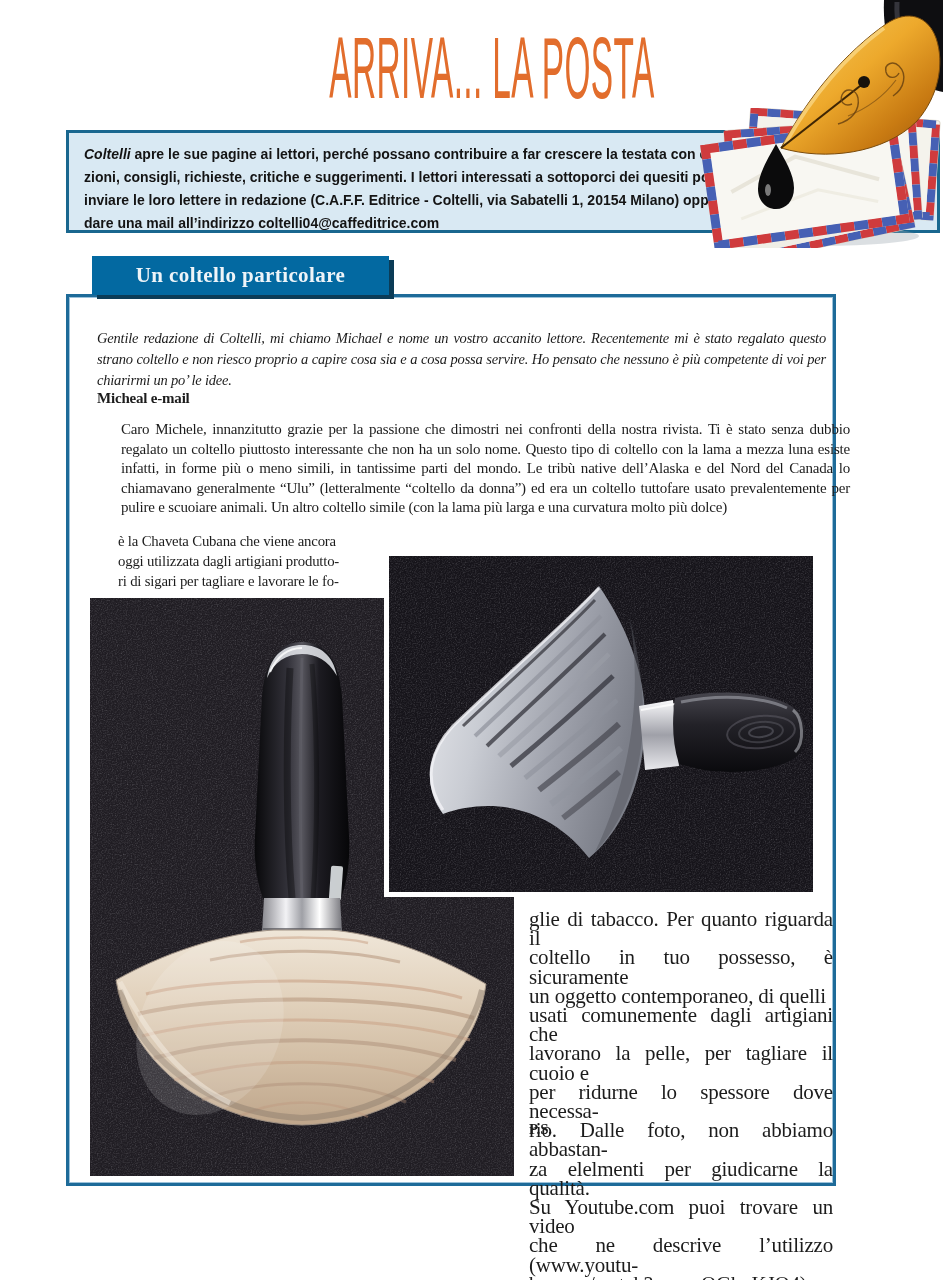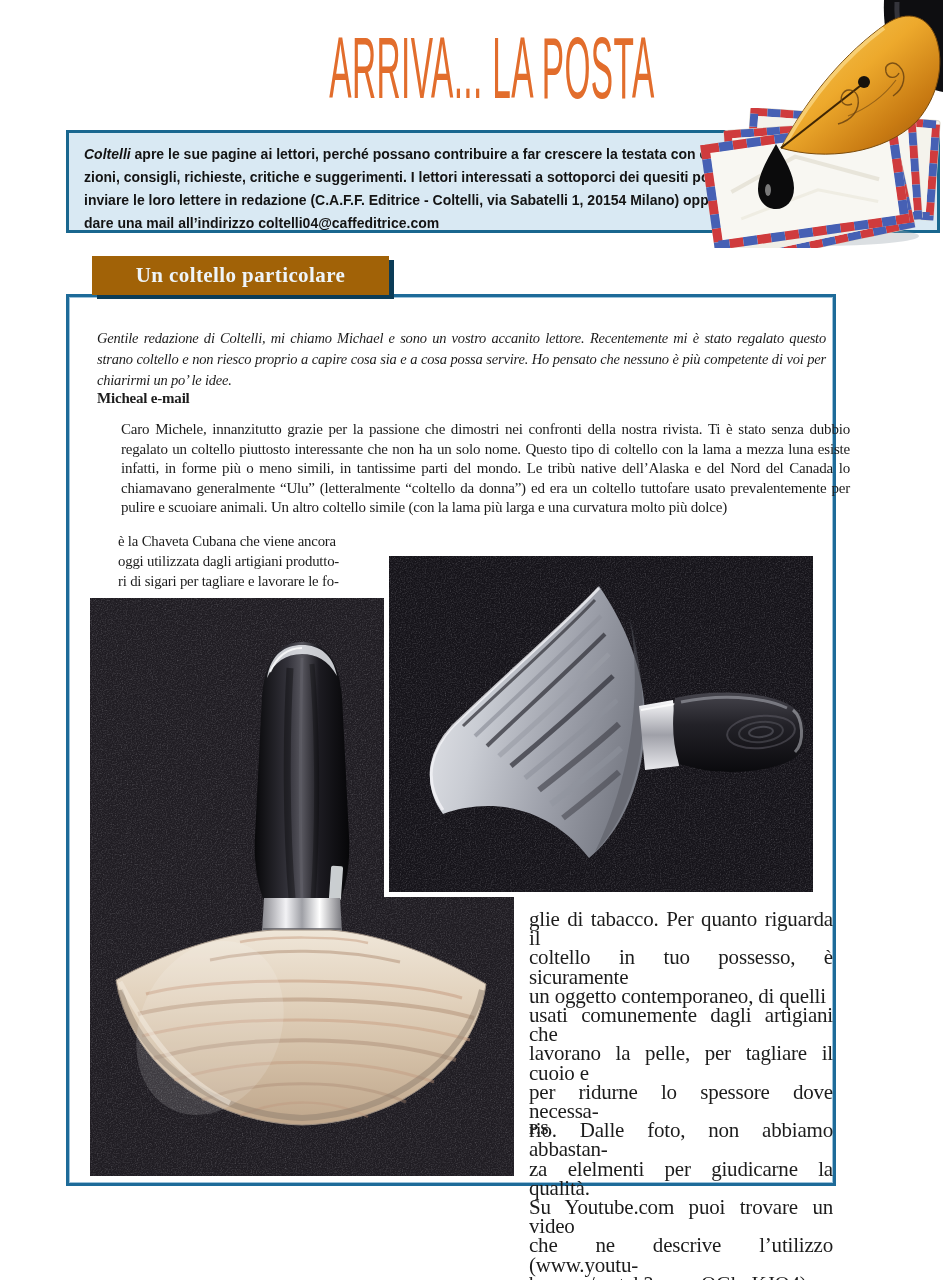--- a/index.html
+++ b/index.html
@@ -33,21 +33,21 @@
 
   
   #article-box{
     left:66px; top:294px; width:770px; height:892px;
     border:3px solid #1e6b99; background:#fff;
     box-shadow: inset 0 0 0 1px #9cc2da;
     z-index:0;
   }
   #section-header{
     left:92px; top:256px; width:297px; height:39px; z-index:3;
-    background:#a16207; box-shadow:5px 4px 0 #0b3c57;
+    background:#0369a1; box-shadow:5px 4px 0 #0b3c57;
     display:flex; align-items:center; justify-content:center;
     color:#eef4f8; font-weight:bold; font-size:21px; letter-spacing:.4px;
   }
 
   
   .serif { font-family:"Liberation Serif", serif; letter-spacing:-0.2px; }
   #reader-letter{
     left:97px; top:328px; width:729px; z-index:2;
     font-style:italic; font-size:14.5px; line-height:21px; text-align:justify;
   }
@@ -162,21 +162,21 @@
 inviare le loro lettere in redazione (C.A.F.F. Editrice - Coltelli, via Sabatelli 1, 20154 Milano) oppure man-
 dare una mail all’indirizzo coltelli04@caffeditrice.com</span>
 </div>
 
 <div id="article-box" class="abs"></div>
 
 <div id="section-header" class="abs serif">
   <span>Un coltello particolare</span>
 </div>
 
-<div id="reader-letter" class="abs serif">Gentile redazione di Coltelli, mi chiamo Michael e sono un vostro accanito lettore. Recentemente mi è stato regalato questo strano coltello e non riesco proprio a capire cosa sia e a cosa possa servire. Ho pensato che nessuno è più competente di voi per chiarirmi un po’ le idee.</div>
+<div id="reader-letter" class="abs serif">Gentile redazione di Coltelli, mi chiamo Michael e nome un vostro accanito lettore. Recentemente mi è stato regalato questo strano coltello e non riesco proprio a capire cosa sia e a cosa possa servire. Ho pensato che nessuno è più competente di voi per chiarirmi un po’ le idee.</div>
 <div id="letter-signature" class="abs serif">Micheal e-mail</div>
 
 <div id="reply-1" class="abs serif">Caro Michele, innanzitutto grazie per la passione che dimostri nei confronti della nostra rivista. Ti è stato senza dubbio regalato un coltello piuttosto interessante che non ha un solo nome. Questo tipo di coltello con la lama a mezza luna esiste infatti, in forme più o meno simili, in tantissime parti del mondo. Le tribù native dell’Alaska e del Nord del Canada lo chiamavano generalmente “Ulu” (letteralmente “coltello da donna”) ed era un coltello tuttofare usato prevalentemente per pulire e scuoiare animali. Un altro coltello simile (con la lama più larga e una curvatura molto più dolce)</div>
 <div id="reply-2" class="abs serif">è la Chaveta Cubana che viene ancora
 oggi utilizzata dagli artigiani produtto-
 ri di sigari per tagliare e lavorare le fo-</div>
 <div id="reply-3" class="abs serif">glie di tabacco. Per quanto riguarda il
 coltello in tuo possesso, è sicuramente
 un oggetto contemporaneo, di quelli
 usati comunemente dagli artigiani che

